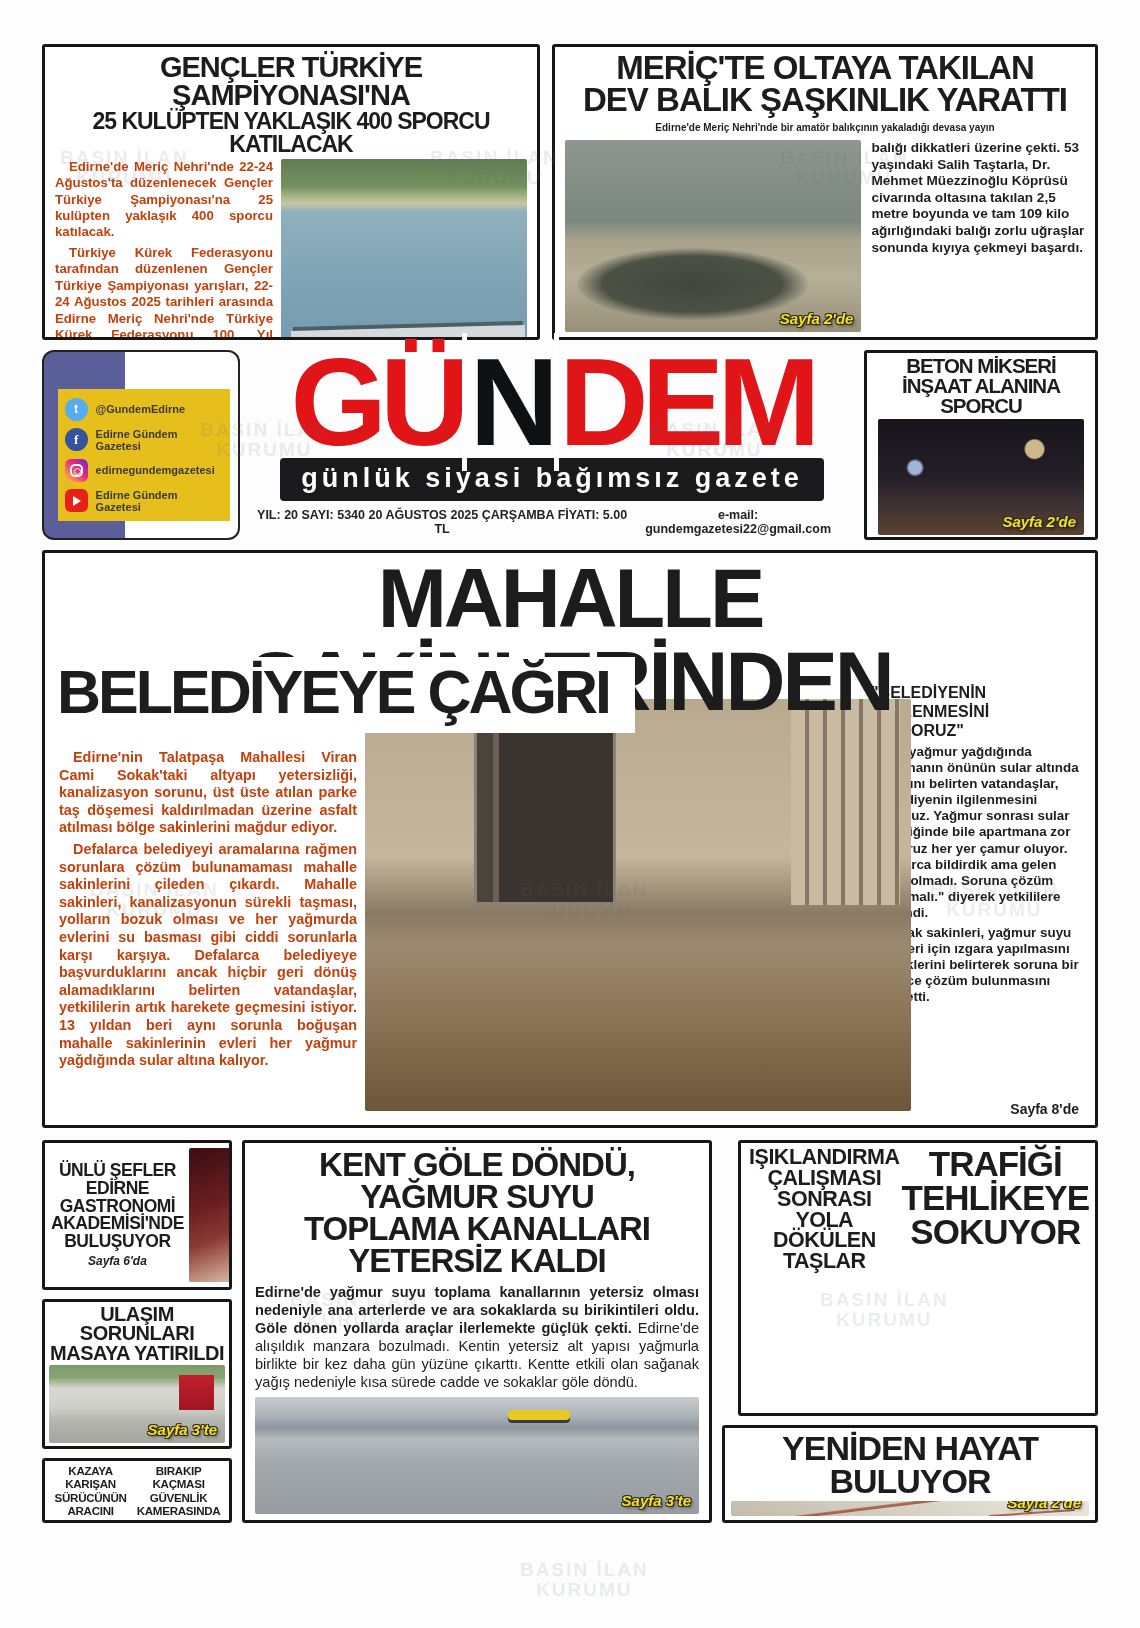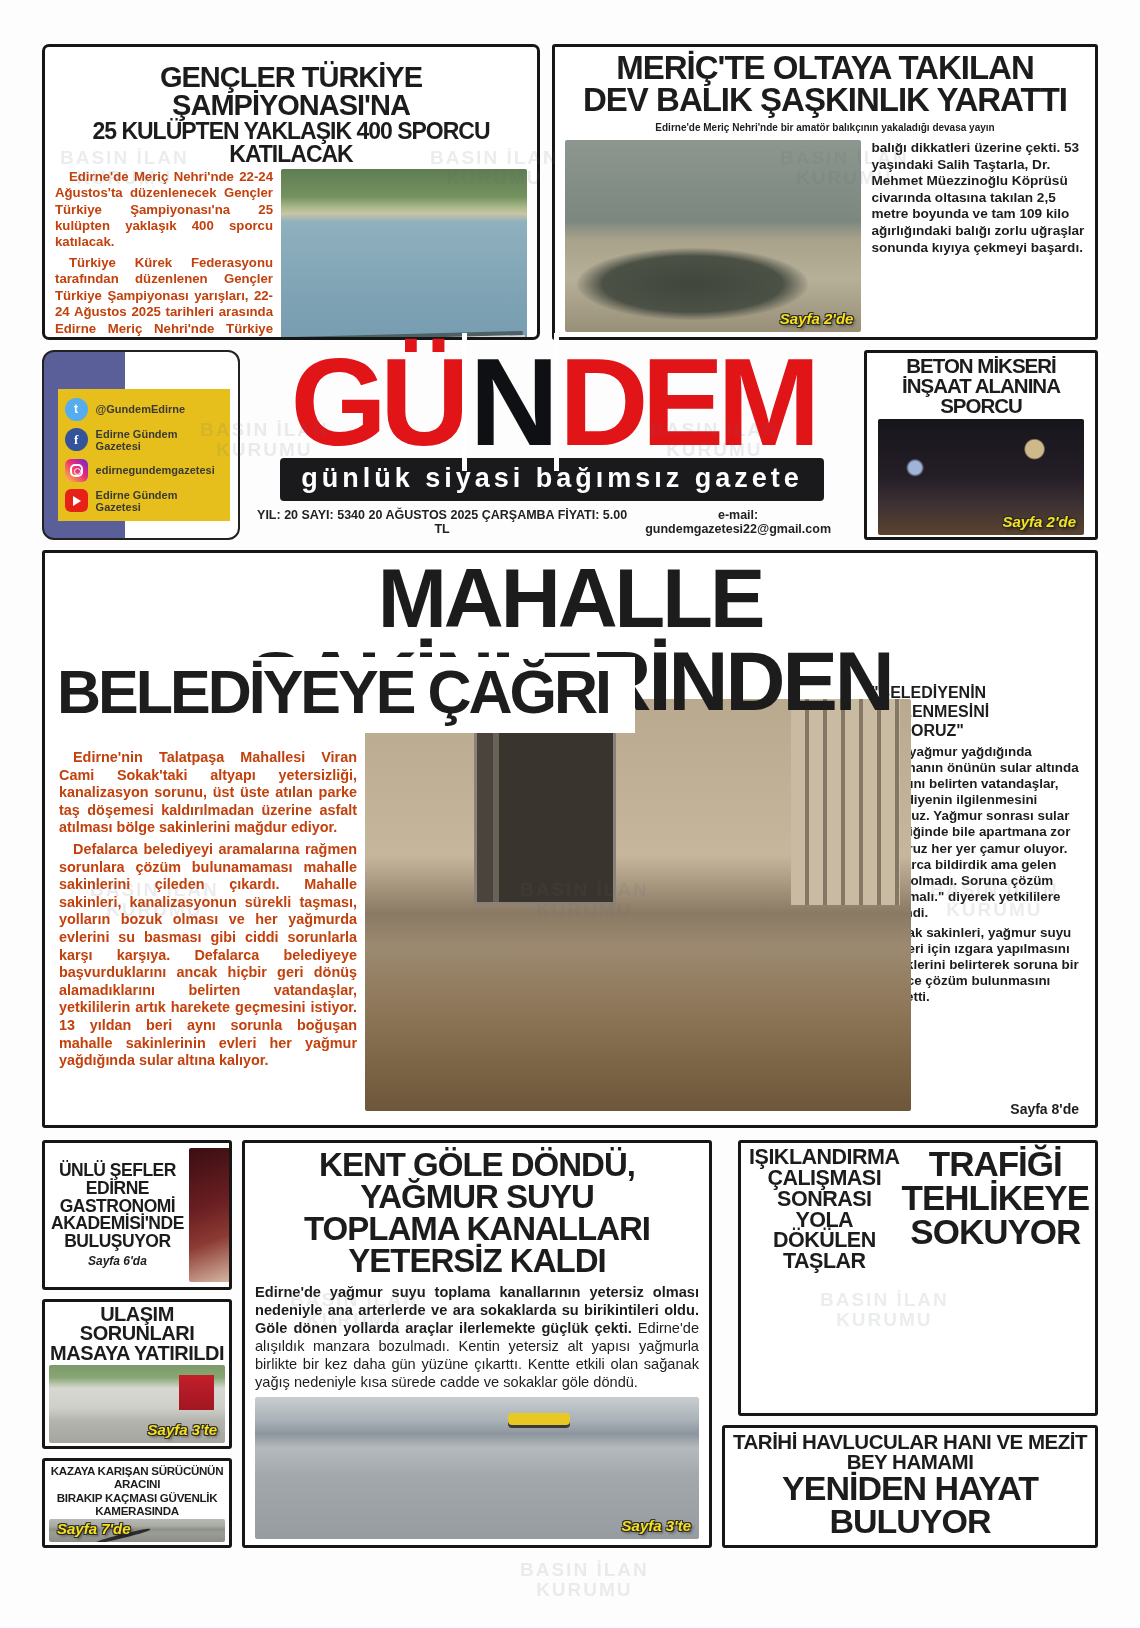--- a/index.html
+++ b/index.html
@@ -66,21 +66,21 @@
   .bottom{display:grid;grid-template-columns:190px 1fr 376px;gap:10px;height:368px;margin-top:12px;}
   .col-stack{display:flex;flex-direction:column;gap:9px;}
   .chefs-box{height:150px;padding:5px 6px;display:flex;gap:5px;}
   .chefs-left{flex:1;display:flex;flex-direction:column;justify-content:center;}
   .chefs-h{font-size:17.5px;letter-spacing:-0.5px;line-height:1.02;}
   .chefs-ref{font-style:italic;font-weight:700;font-size:12px;text-align:center;margin-top:3px;}
   .chefs-poster{width:80px;flex:none;}
   .transport-box{height:150px;padding:3px 4px;display:flex;flex-direction:column;}
   .transport-h{font-size:20px;letter-spacing:-0.5px;}
   .transport-photo{flex:1;margin-top:2px;}
-  .accident-box{flex:1;padding:3px 4px;display:flex;flex-direction:column;}
+  .accident-box{flex:1;padding:3px 4px;display:flex;flex-direction:row;}
   .accident-h{font-size:11.6px;letter-spacing:-0.3px;line-height:1.15;}
   .accident-photo{flex:1;margin-top:2px;}
   .flood-box{padding:6px 10px;display:flex;flex-direction:column;}
   .flood-h{font-size:33px;letter-spacing:-1px;}
   .flood-txt{font-size:14.6px;line-height:18px;text-align:justify;margin-top:6px;}
   .flood-photo{flex:1;margin-top:6px;}
   .stones-box{height:276px;padding:4px 6px;display:flex;flex-direction:row;margin-left:16px;}
   .stones-h1{font-size:21.5px;letter-spacing:-0.5px;}
   .stones-h2{font-size:35px;letter-spacing:-1px;}
   .stones-photo{flex:1;margin-top:3px;}
@@ -173,21 +173,21 @@
   </div>
 <div class="wm">
     <span>BASIN İLAN</span>
     <span>KURUMU</span>
   </div>
 
 <div class="page">
 
   <div class="top-row">
 
-    <div class="box" style="padding:14px 10px;border-radius:7px;">
+    <div class="box" style="padding:4px 10px;">
       <div class="hl tl-h1">GENÇLER TÜRKİYE ŞAMPİYONASI'NA</div>
       <div class="hl tl-h2">25 KULÜPTEN YAKLAŞIK 400 SPORCU KATILACAK</div>
       <div class="tl-flex">
         <div class="tl-text body-txt">
           <p>Edirne'de Meriç Nehri'nde 22-24 Ağustos'ta düzenlenecek Gençler Türkiye Şampiyonası'na 25 kulüpten yaklaşık 400 sporcu katılacak.</p>
           <p>Türkiye Kürek Federasyonu tarafından düzenlenen Gençler Türkiye Şampiyonası yarışları, 22-24 Ağustos 2025 tarihleri arasında Edirne Meriç Nehri'nde Türkiye Kürek Federasyonu 100. Yıl Parkuru'nda gerçekleştirilecek.</p>
         </div>
         <div class="photo tl-photo ph-rowers">
           
         </div>
@@ -302,21 +302,20 @@
     </div>
 
     <div class="col-stack">
       <div class="box stones-box">
         <div class="hl stones-h1">IŞIKLANDIRMA ÇALIŞMASI SONRASI YOLA DÖKÜLEN TAŞLAR</div>
         <div class="hl stones-h2">TRAFİĞİ TEHLİKEYE SOKUYOR</div>
         <div class="photo stones-photo ph-stones"></div>
       </div>
 
       <div class="box heritage-box">
-        <div class="hl heritage-h1">TARİHİ HAVLUCULAR HANI VE MEZİT BEY HAMAMI</div>
         <div class="hl heritage-h2">YENİDEN HAYAT BULUYOR</div>
         <div class="photo heritage-photo ph-heritage">
           <div class="cap">Sayfa 2'de</div>
         </div>
       </div>
     </div>
   </div>
 
 </div>
 

